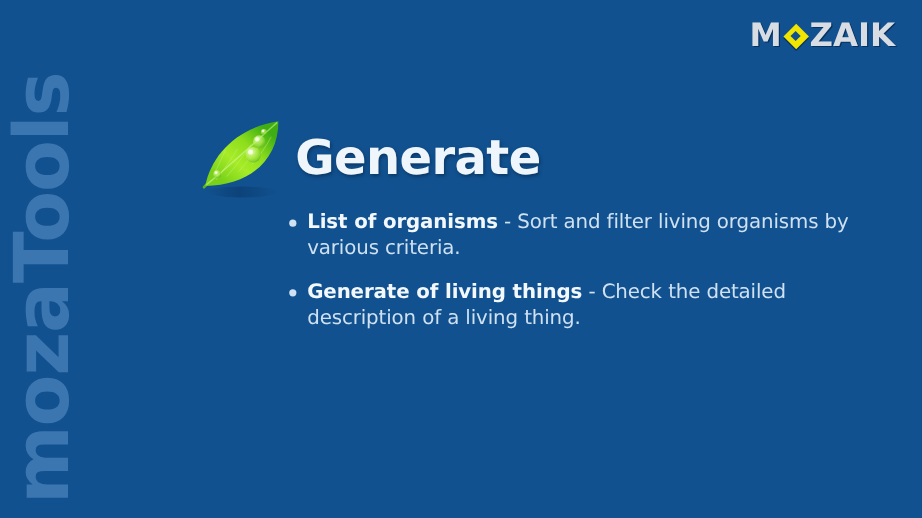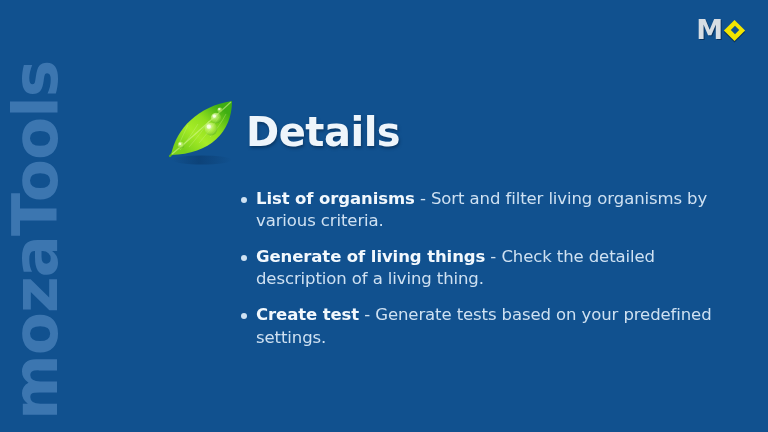--- a/index.html
+++ b/index.html
@@ -111,21 +111,21 @@
     letter-spacing: -0.5px;
     line-height: 1;
     margin-left: 4px;
     text-shadow: 1px 2px 3px rgba(3,35,68,0.55);
   }
 
   
   #bullets {
     position: absolute;
     left: 241px;
-    top: 188px;
+    top: 174px;
     width: 500px;
   }
   .bullet-item {
     display: flex;
     align-items: flex-start;
     margin-bottom: 14px;
   }
   .bullet-dot {
     flex: 0 0 auto;
     width: 6px;
@@ -158,20 +158,21 @@
   <div id="watermark">
     <div id="watermark-text">mozaTools</div>
   </div>
 
   <div id="logo">
     <span class="logo-text">M</span>
     <span class="logo-diamond">
       <span class="outer"></span>
       <span class="inner"></span>
     </span>
+    <span class="logo-text">ZAIK</span>
   </div>
 
   <div id="header-row">
     <div id="leaf-wrap">
       <svg width="82" height="72" viewBox="0 0 82 72" xmlns="http://www.w3.org/2000/svg">
         <defs>
           <linearGradient id="leafGrad" x1="0.15" y1="0.85" x2="0.85" y2="0.15">
             <stop offset="0%" stop-color="#79d11a"></stop>
             <stop offset="35%" stop-color="#a6ec27"></stop>
             <stop offset="65%" stop-color="#8ede1d"></stop>
@@ -208,41 +209,35 @@
         <circle cx="56" cy="22" r="5.2" fill="url(#dropGrad)"></circle>
         <circle cx="54.3" cy="20.1" r="1.7" fill="#f8ffe8" opacity="0.85"></circle>
         <circle cx="51" cy="33" r="6.4" fill="url(#dropGrad)"></circle>
         <circle cx="48.8" cy="30.7" r="2.1" fill="#f8ffe8" opacity="0.85"></circle>
         <circle cx="60" cy="14" r="2.6" fill="url(#dropGrad)"></circle>
         <circle cx="59.2" cy="13.1" r="0.9" fill="#f8ffe8" opacity="0.85"></circle>
         <circle cx="21" cy="49" r="3.2" fill="url(#dropGrad)"></circle>
         <circle cx="20.1" cy="47.9" r="1.1" fill="#f8ffe8" opacity="0.85"></circle>
       </svg>
     </div>
-    <div id="title">Details</div>
+    <div id="title">Generate</div>
   </div>
 
   <div id="bullets">
 
     <div class="bullet-item">
       <span class="bullet-dot"></span>
       <div class="bullet-body">
         <span class="bullet-strong">List of organisms</span><span class="bullet-dash"> - </span><span>Sort and filter living organisms by various criteria.</span>
       </div>
     </div>
 
     <div class="bullet-item">
       <span class="bullet-dot"></span>
       <div class="bullet-body">
         <span class="bullet-strong">Generate of living things</span><span class="bullet-dash"> - </span><span>Check the detailed description of a living thing.</span>
       </div>
     </div>
 
-    <div class="bullet-item">
-      <span class="bullet-dot"></span>
-      <div class="bullet-body">
-        <span class="bullet-strong">Create test</span><span class="bullet-dash"> - </span><span>Generate tests based on your predefined settings.</span>
-      </div>
-    </div>
 
   </div>
 
 </div>
 
 </body></html>

